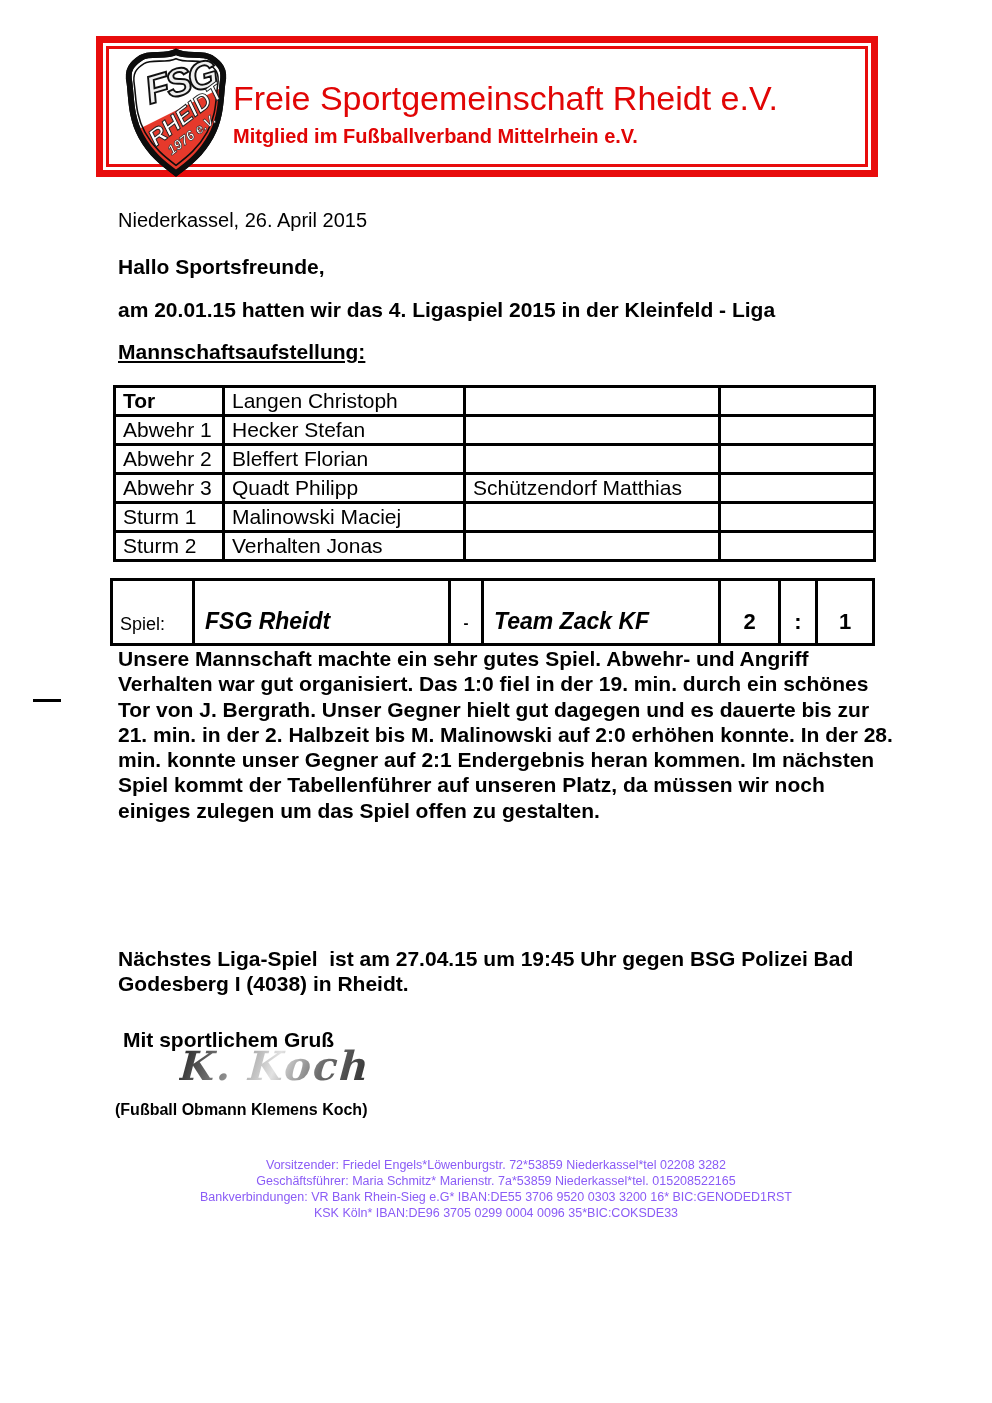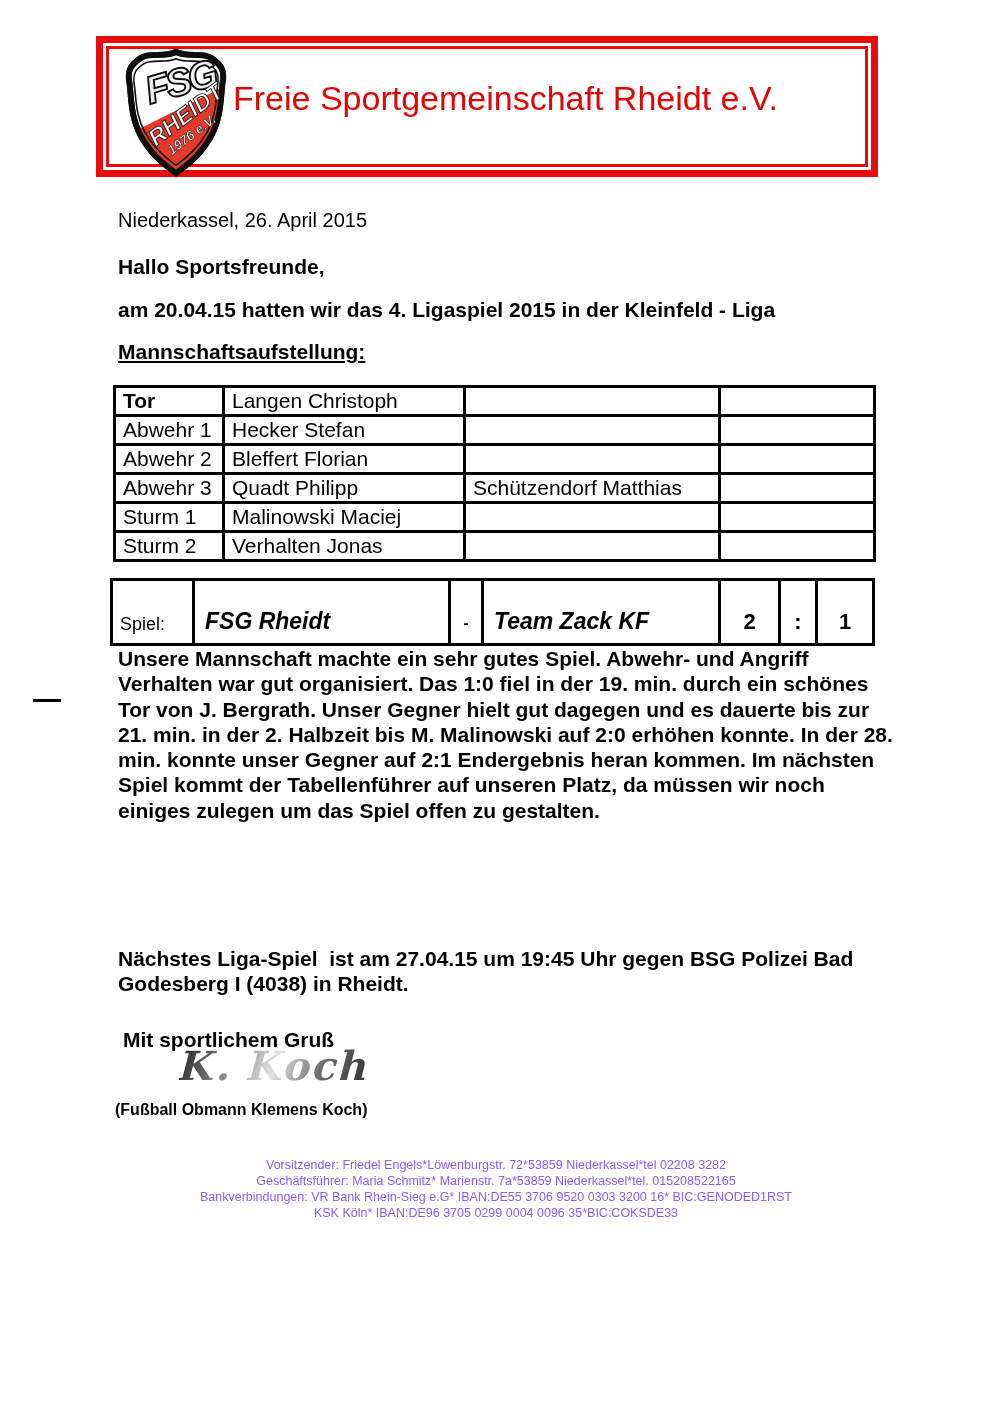--- a/index.html
+++ b/index.html
@@ -86,26 +86,27 @@
         <text x="0" y="0" font-size="40" font-weight="bold" font-style="italic" fill="#efefef" stroke="#111111" stroke-width="2" letter-spacing="-3">FSG</text>
       </g>
       <g transform="translate(44,106) rotate(-37)">
         <text x="0" y="0" font-size="24" font-weight="bold" font-style="italic" fill="#ffffff" stroke="#1a1a1a" stroke-width="1">RHEIDT</text>
         <text x="8" y="17" font-size="14" font-weight="bold" font-style="italic" fill="#ffffff" stroke="#1a1a1a" stroke-width="0.6">1976 e.V.</text>
       </g>
     </svg>
 
     <div class="header-text">
       <div class="title">Freie Sportgemeinschaft Rheidt e.V.</div>
+      <div class="subtitle">Mitglied im Fußballverband Mittelrhein e.V.</div>
     </div>
   </div>
 
   <div class="dateline">Niederkassel, 26. April 2015</div>
   <div class="greeting">Hallo Sportsfreunde,</div>
-  <div class="intro">am 20.04.15 hatten wir das 4. Ligaspiel 2015 in der Kleinfeld - Liga</div>
+  <div class="intro">am 20.01.15 hatten wir das 4. Ligaspiel 2015 in der Kleinfeld - Liga</div>
   <div class="lineup-heading">Mannschaftsaufstellung:</div>
 
   <table class="lineup-table">
     <colgroup>
       <col style="width:109px">
         <col style="width:241px">
         <col style="width:255px">
         <col style="width:155px">
     </colgroup>
     <tbody>

